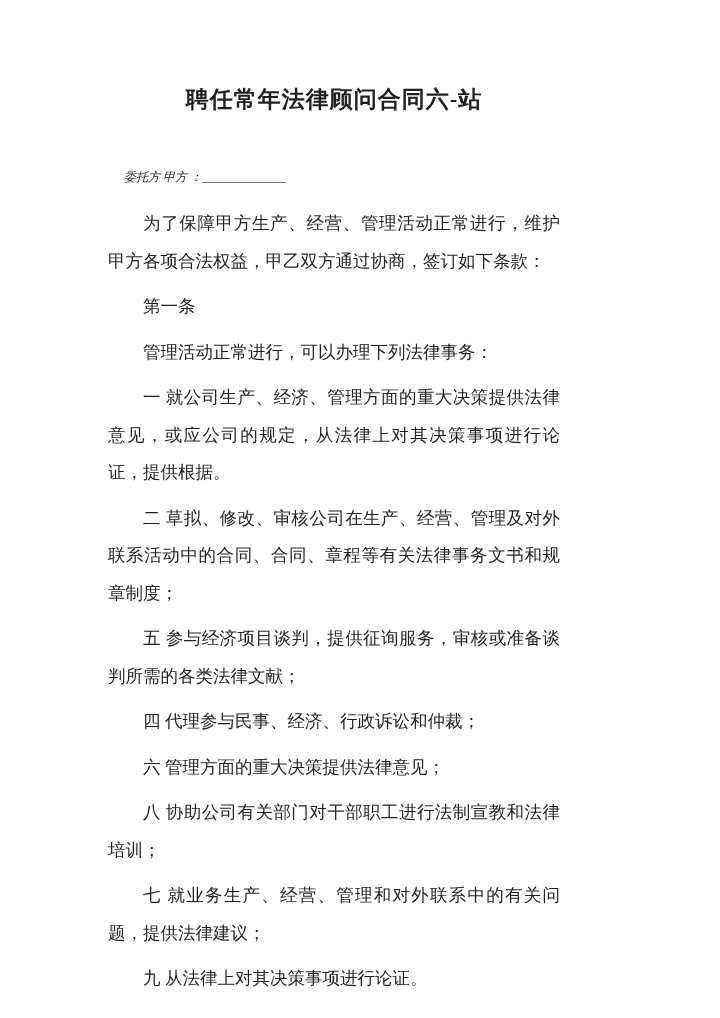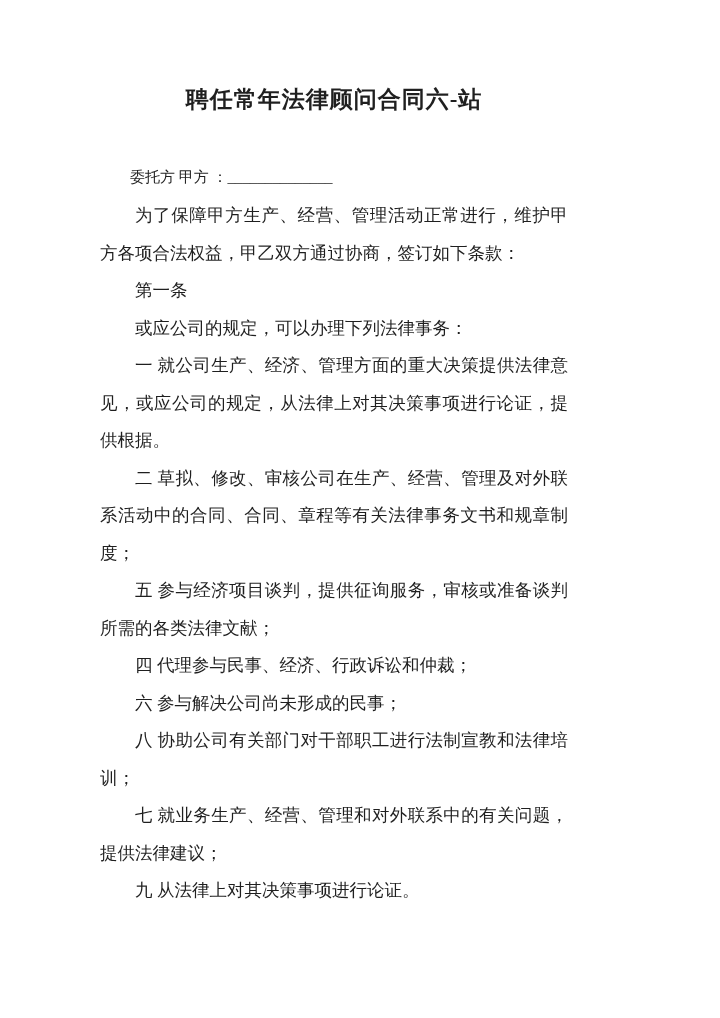--- a/index.html
+++ b/index.html
@@ -27,30 +27,31 @@
     text-align: center;
     font-size: 23px;
     line-height: 36px;
     font-weight: bold;
     letter-spacing: 1px;
   }
   .parties {
     margin-top: 39px;
   }
   .party-line {
-    font-size: 15px;
+    font-size: 12px;
     line-height: 40px;
     text-indent: 2em;
     white-space: nowrap;
+    font-style: italic;
   }
   .party-blank {
     letter-spacing: 0;
   }
   .body-text p {
-    margin: 0;
+    margin: 8px;
     font-size: 17.5px;
     line-height: 37.5px;
     text-indent: 2em;
     text-align: justify;
     text-justify: inter-ideograph;
   }
 </style>
 </head>
 <body>
 
@@ -58,24 +59,24 @@
 
   <h1 class="doc-title">聘任常年法律顾问合同六-站</h1>
 
   <div class="parties">
     <div class="party-line"><span>委托方 甲方 ：</span><span class="party-blank">______________</span></div>
   </div>
 
   <div class="body-text">
     <p>为了保障甲方生产、经营、管理活动正常进行，维护甲方各项合法权益，甲乙双方通过协商，签订如下条款：</p>
     <p>第一条</p>
-    <p>或应公司的规定，可以办理下列法律事务：</p>
+    <p>管理活动正常进行，可以办理下列法律事务：</p>
     <p>一 就公司生产、经济、管理方面的重大决策提供法律意见，或应公司的规定，从法律上对其决策事项进行论证，提供根据。</p>
     <p>二 草拟、修改、审核公司在生产、经营、管理及对外联系活动中的合同、合同、章程等有关法律事务文书和规章制度；</p>
     <p>五 参与经济项目谈判，提供征询服务，审核或准备谈判所需的各类法律文献；</p>
     <p>四 代理参与民事、经济、行政诉讼和仲裁；</p>
-    <p>六 参与解决公司尚未形成的民事；</p>
+    <p>六 管理方面的重大决策提供法律意见；</p>
     <p>八 协助公司有关部门对干部职工进行法制宣教和法律培训；</p>
     <p>七 就业务生产、经营、管理和对外联系中的有关问题，提供法律建议；</p>
     <p>九 从法律上对其决策事项进行论证。</p>
   </div>
 
 </div>
 
 </body></html>

